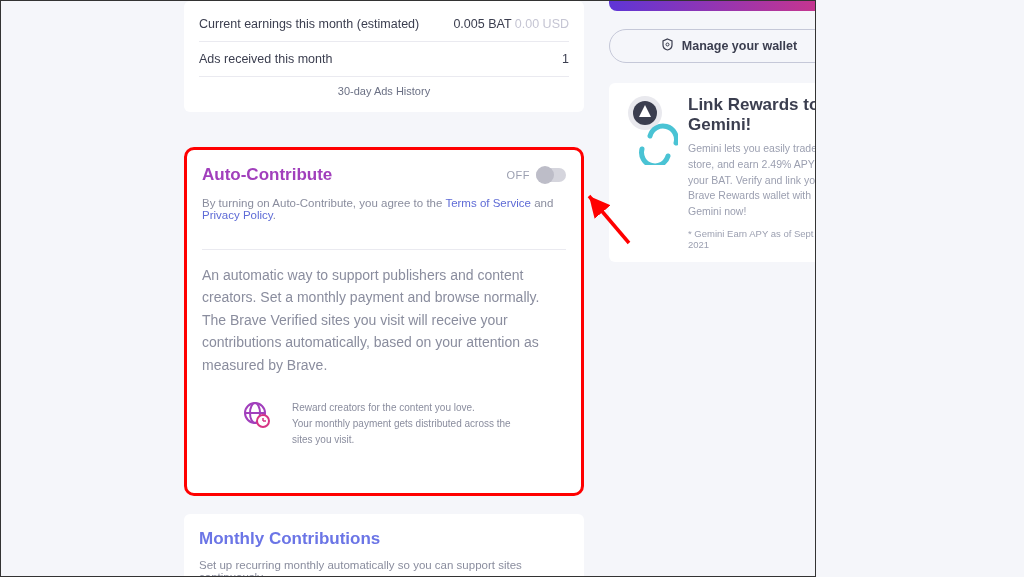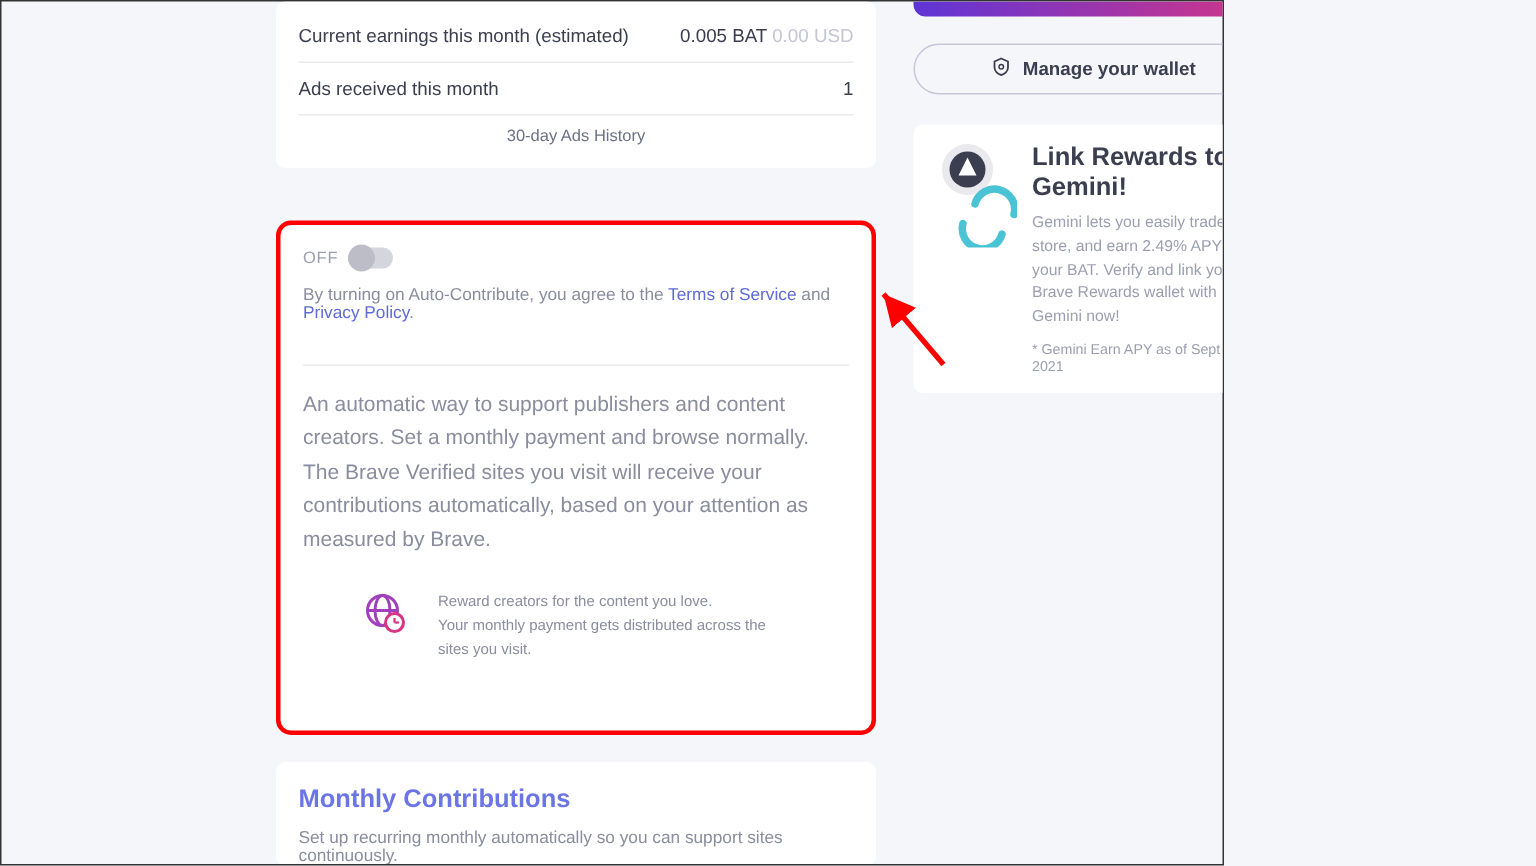--- a/index.html
+++ b/index.html
@@ -56,20 +56,21 @@
       </div>
       <div class="row">
         <span class="row-label">Ads received this month</span>
         <span class="row-val">1</span>
       </div>
       <div class="link-right">30-day Ads History</div>
     </div>
 
     <div class="autocard">
       <div class="ac-head">
+        <div class="ac-title">Auto-Contribute</div>
         <div class="toggle-wrap">
           <span class="toggle-label">OFF</span>
           <div class="toggle">
             <div class="toggle-knob"></div>
           </div>
         </div>
       </div>
       <div class="ac-agree">
         <span>By turning on Auto-Contribute, you agree to the </span><a href="#">Terms of Service</a><span> and </span><a href="#">Privacy Policy</a><span>.</span>
       </div>

